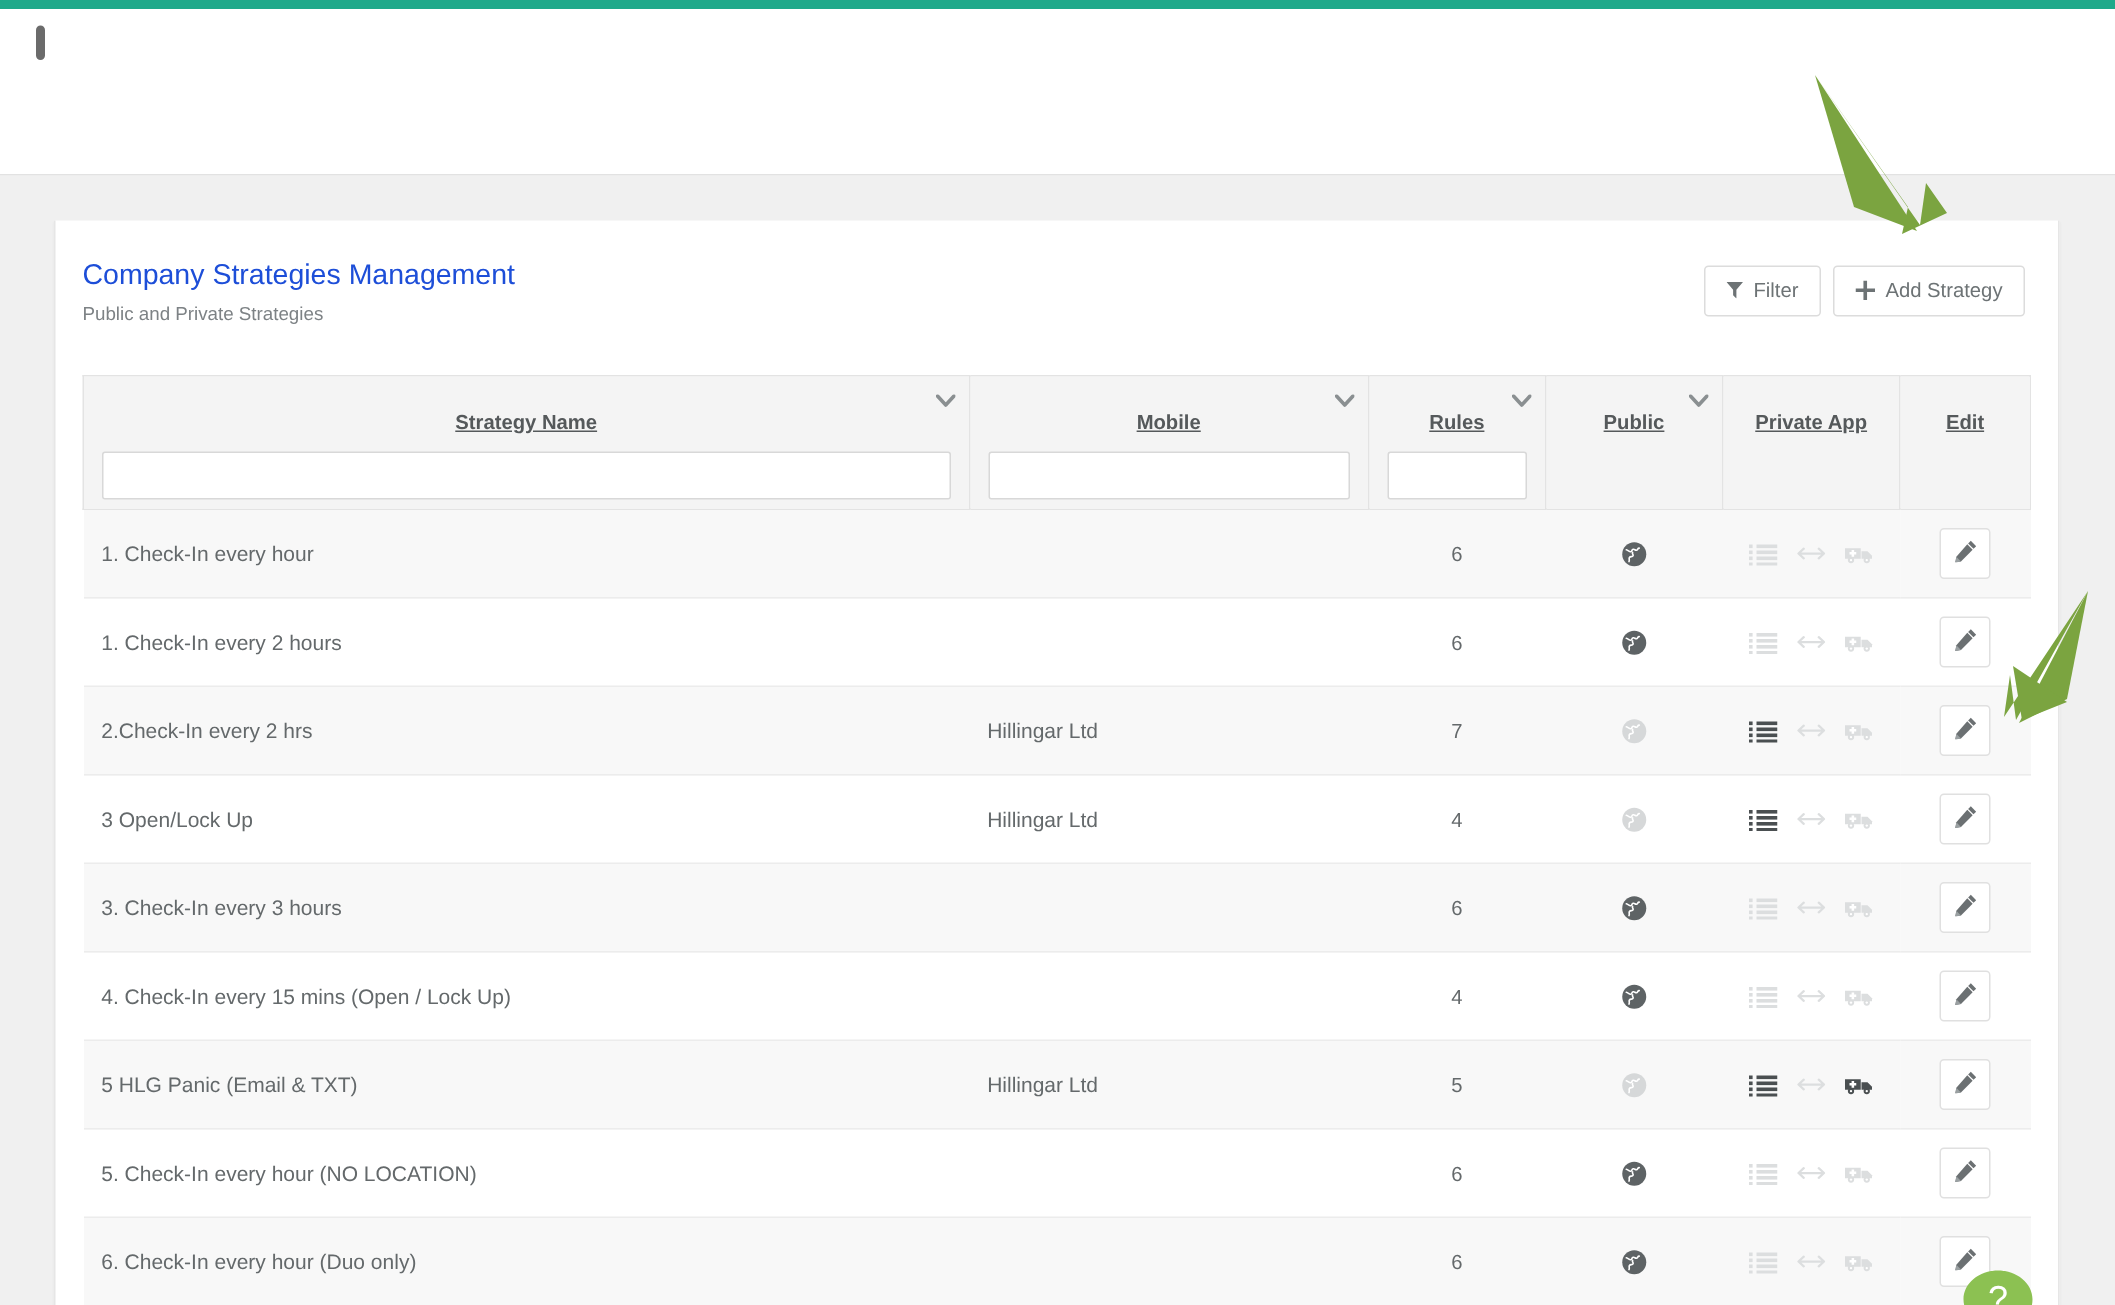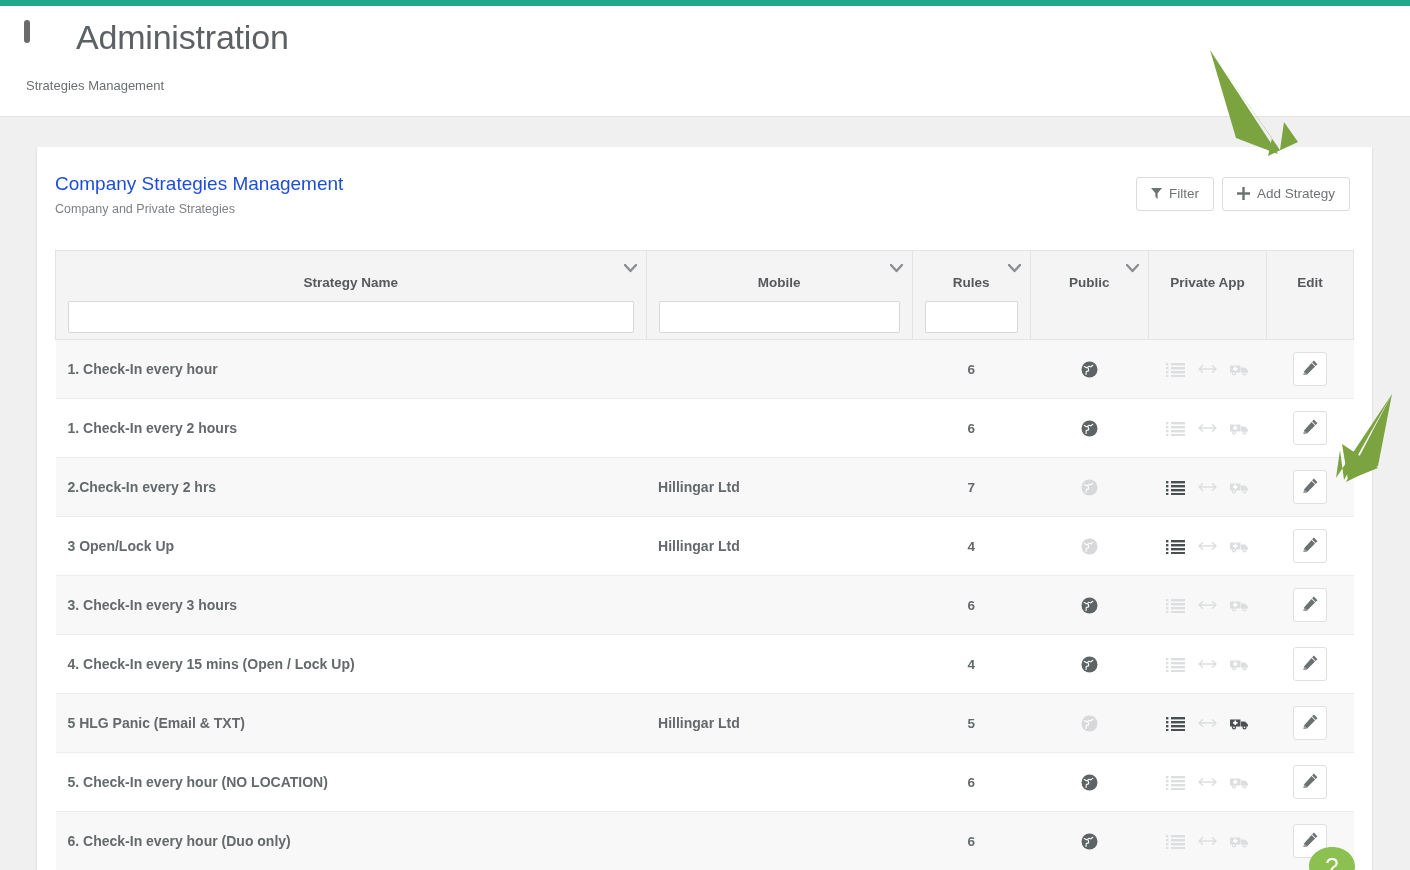--- a/index.html
+++ b/index.html
@@ -74,39 +74,38 @@
   thead th {
     background:#f4f4f4;
     border:1px solid #e3e3e3;
     vertical-align:top;
     padding:0;
     position:relative;
     height:89px;
   }
   .th-inner { padding:22px 12px 0 12px; }
   .th-label {
-    font-size:13.5px; font-weight:700; color:#55595b; white-space:nowrap;
+    font-size:13.5px; font-weight:700; color:#55595b; white-space:nowrap;text-decoration:underline;
   }
   .sort-caret {
     position:absolute; top:8px; right:9px; width:13px; height:9px;
     cursor:pointer;
   }
   .filter-input {
     display:block; width:calc(100% - 24px); margin:10px 12px 0 12px;
     height:32px; border:1px solid #d8d8d8; border-radius:2px;
     background:#fff; outline:none; font-family:inherit; font-size:13px;
     padding:0 7px; color:#555;
   }
 
   tbody td {
     border-bottom:1px solid #ececec;
     height:59px; padding:0 12px;
     font-size:14px; color:#64696b;
     vertical-align:middle;
-    font-weight:bold;
   }
   tbody tr.alt td { background:#f8f8f8; }
   td.c-center { text-align:center; }
   td.c-rules  { text-align:center; font-size:13.5px; }
 
   .globe { display:inline-block; width:17px; height:17px; vertical-align:middle; }
   .mobile-cell { display:flex; align-items:center; justify-content:center; gap:13px; }
   .mi { display:inline-block; width:19px; height:16px; }
 
   .edit-btn {
@@ -134,31 +133,29 @@
 </head>
 <body>
 
 <div class="top-accent"></div>
 
 <div class="page-header">
   <div class="page-title-row">
     <span class="monitor-icon">
       <span class="screen"></span><span class="stand"></span>
     </span>
-    <span class="page-title">Administration</span>
   </div>
-  <div class="page-subtitle">Strategies Management</div>
 </div>
 
 <div class="card">
 
   <div class="card-head">
     <div>
       <div class="card-title">Company Strategies Management</div>
-      <div class="card-sub">Company and Private Strategies</div>
+      <div class="card-sub">Public and Private Strategies</div>
     </div>
     <div class="card-actions">
       <button class="btn">
         <span class="ic-funnel">
           <svg viewBox="0 0 12 12" width="11" height="11">
               <polygon points="0,0 12,0 7.2,5.6 7.2,12 4.8,9.6 4.8,5.6" fill="#6d7375"></polygon>
             </svg>
         </span>
         <span>Filter</span>
       </button>

